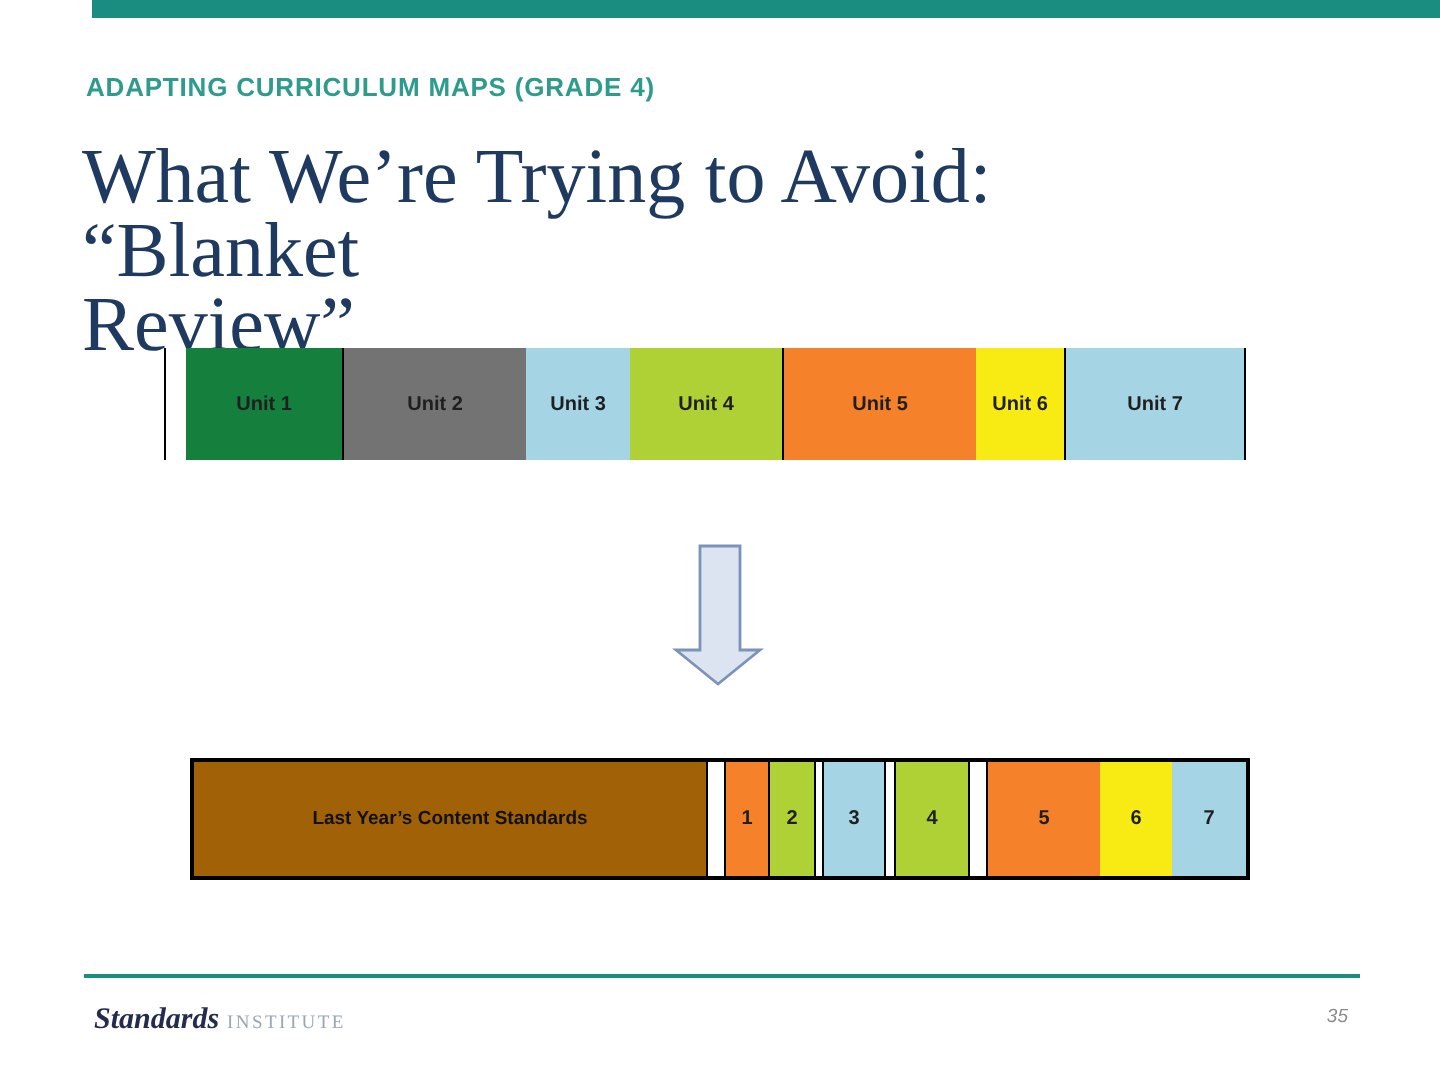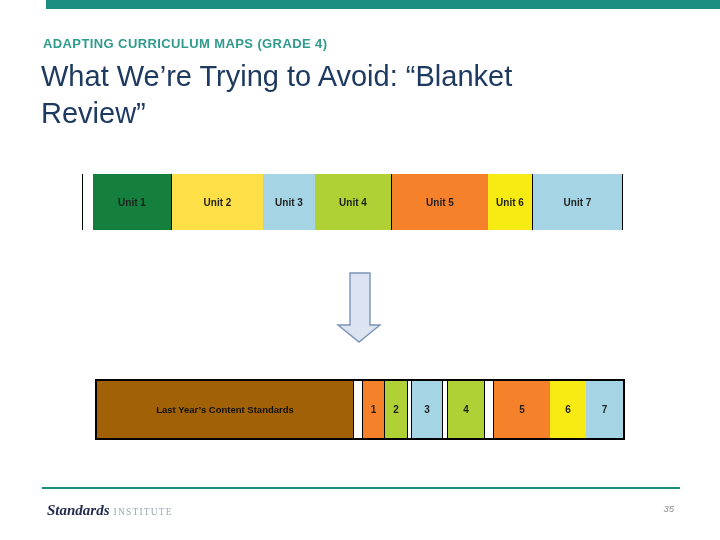--- a/index.html
+++ b/index.html
@@ -7,22 +7,22 @@
   .slide {
     position:relative; width:720px; height:540px; background:#ffffff;
     font-family:"Liberation Sans", sans-serif; overflow:hidden;
   }
   .top-accent-bar { position:absolute; left:46px; top:0; width:674px; height:9px; }
   .kicker {
     position:absolute; left:43px; top:36px;
     font-size:13px; font-weight:bold; letter-spacing:0.4px;
   }
   .title {
-    position:absolute; left:41px; top:58px; width:600px;
-    font-size:29px; font-weight:400; line-height:37px;
+    position:absolute; left:41px; top:70px; width:600px;
+    font-size:39px; font-weight:400; line-height:37px;font-family:Liberation Serif, serif;
   }
   
   .units-bar {
     position:absolute; left:82px; top:174px; width:541px; height:56px;
     display:flex; align-items:stretch;
   }
   .units-bar .edge-spacer { width:11px; border-left:1.5px solid #000; background:transparent; }
   .seg {
     display:flex; align-items:center; justify-content:center;
     font-size:10px; font-weight:bold; color:#1f1f1f;
@@ -81,21 +81,21 @@
   <div class="title" style="color: rgb(31, 58, 96);">
     <div>What We’re Trying to Avoid: “Blanket</div>
     <div>Review”</div>
   </div>
 
   <div class="units-bar">
     <div class="edge-spacer"></div>
     <div class="seg u1" style="background: #15803d;">
         <span class="seg-label">Unit 1</span>
       </div>
-    <div class="seg u2" style="background: #fde047;">
+    <div class="seg u2" style="background: #737373;">
         <span class="seg-label">Unit 2</span>
       </div>
     <div class="seg u3" style="background: rgb(165, 213, 229);">
         <span class="seg-label">Unit 3</span>
       </div>
     <div class="seg u4" style="background: rgb(175, 209, 54);">
         <span class="seg-label">Unit 4</span>
       </div>
     <div class="seg u5" style="background: rgb(245, 129, 43);">
         <span class="seg-label">Unit 5</span>

